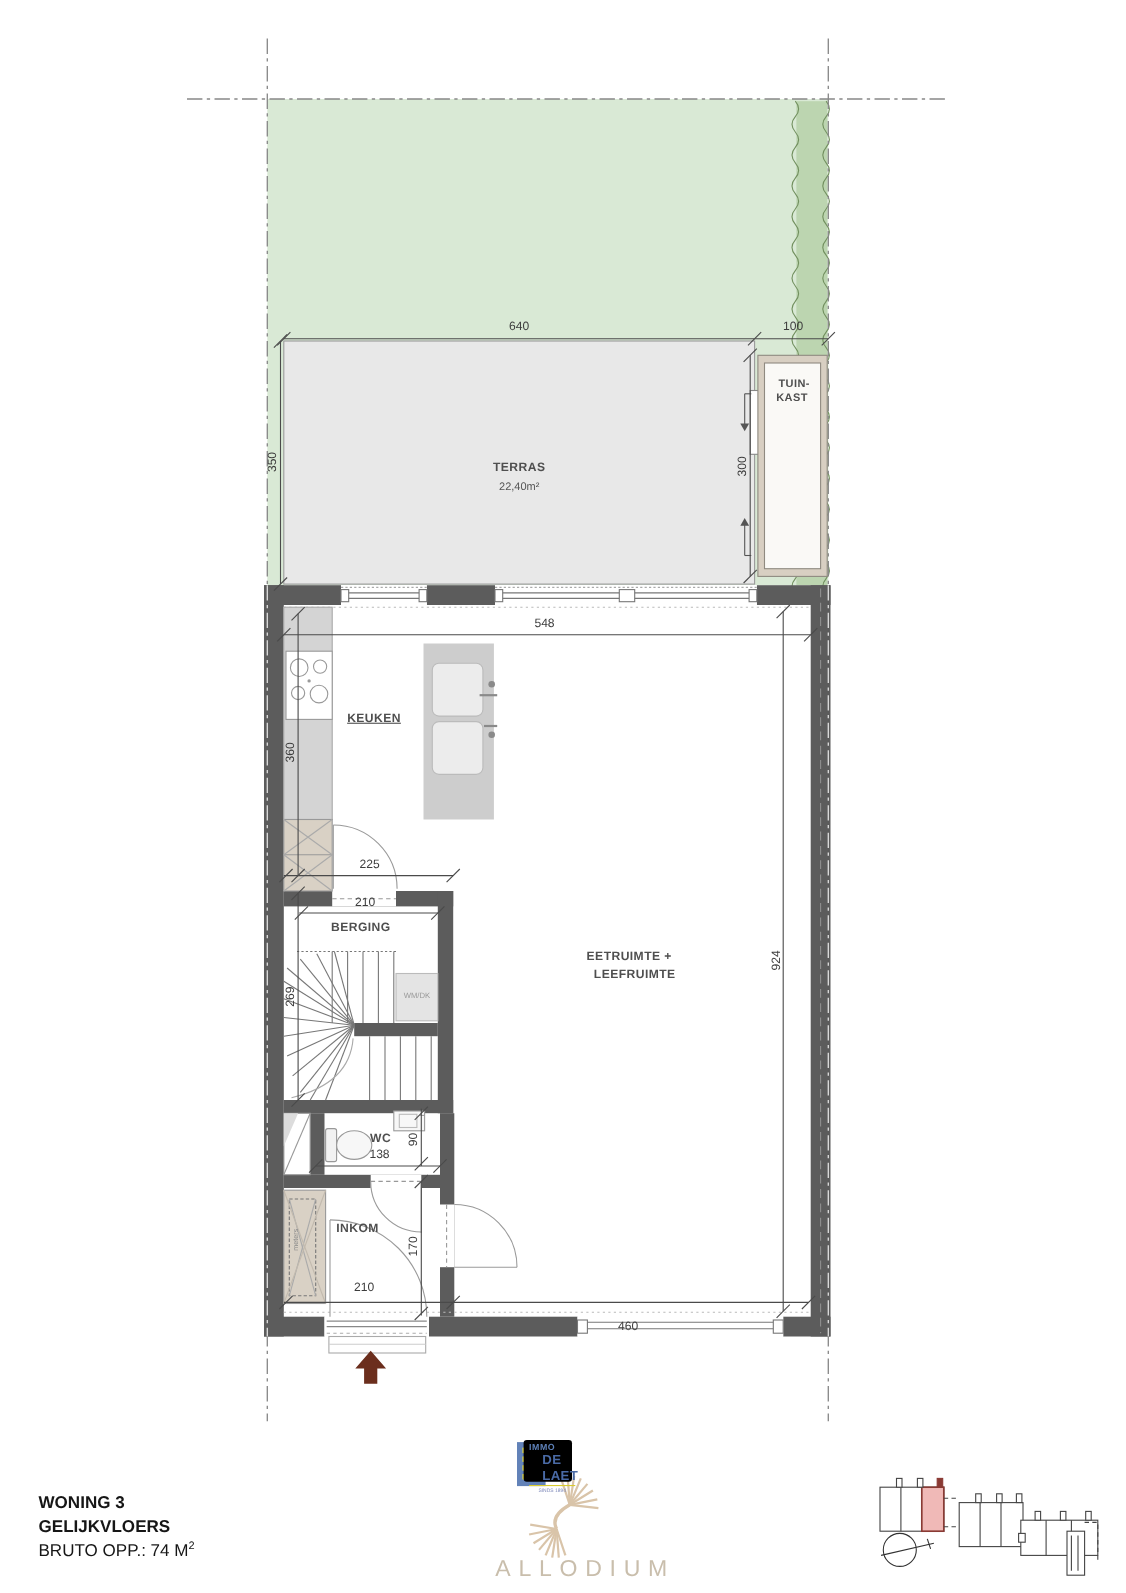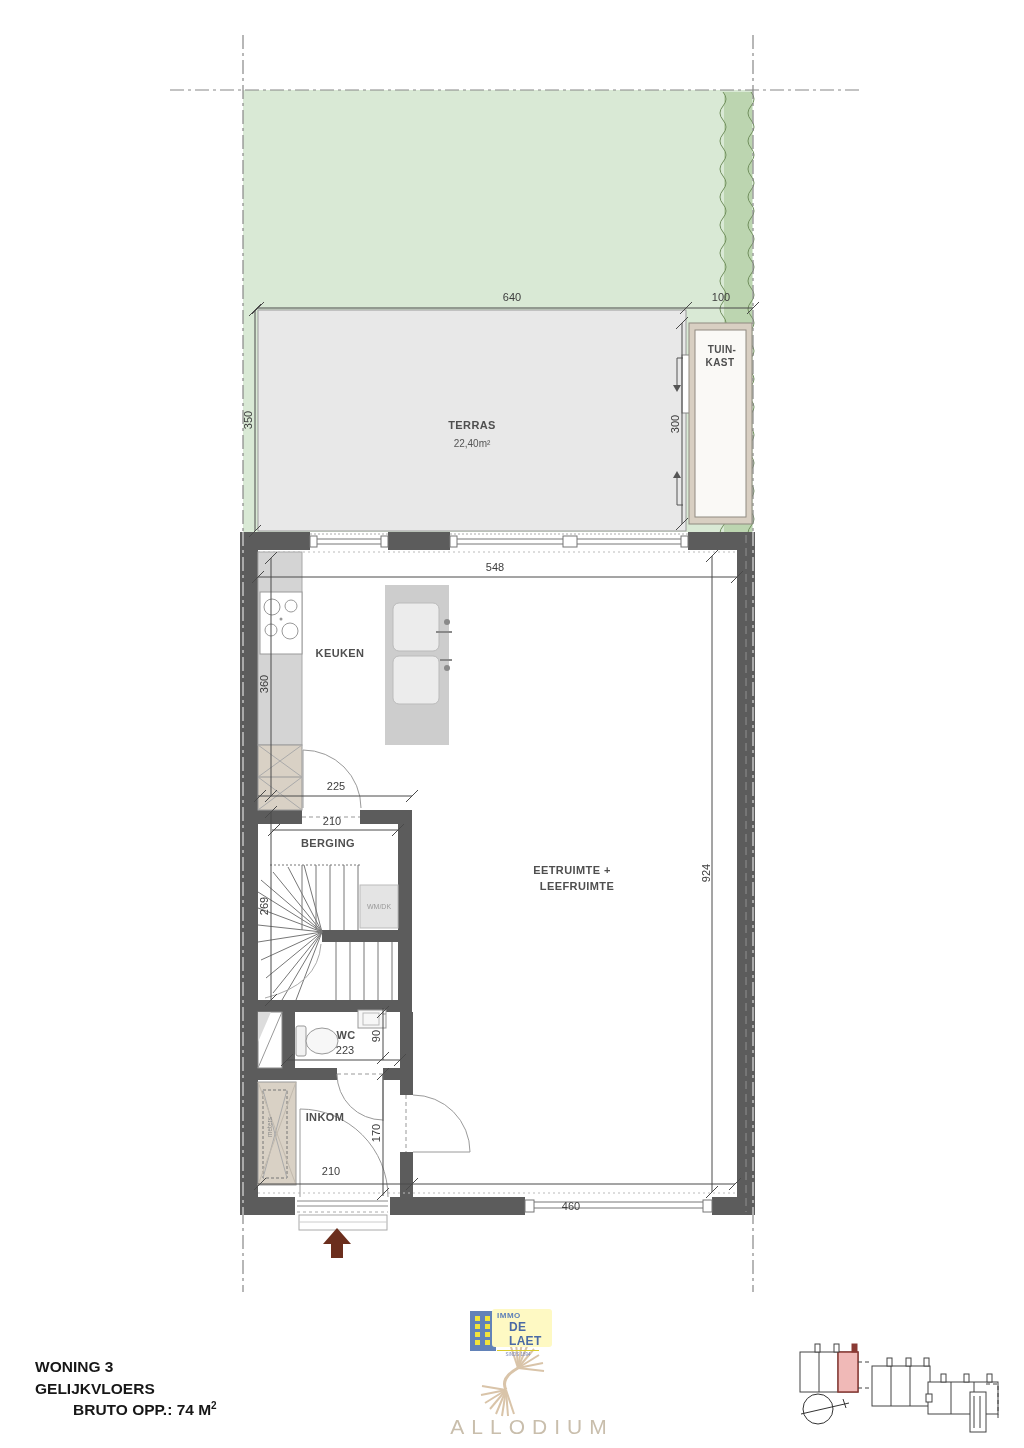--- a/index.html
+++ b/index.html
@@ -13,24 +13,24 @@
         letter-spacing:.4px;white-space:nowrap;transform:translate(-50%,-50%);
         text-align:center;}
   .room.sm{font-size:10px;line-height:13px;}
   .area{position:absolute;font-size:10px;color:#555;white-space:nowrap;
         transform:translate(-50%,-50%);}
   .tiny{position:absolute;font-size:7px;font-weight:normal;color:#9a9a9a;
         white-space:nowrap;transform:translate(-50%,-50%);}
   .tiny.rot{transform:translate(-50%,-50%) rotate(-90deg);font-size:6.5px;color:#888;}
   .title-block{position:absolute;left:35px;top:1356px;font-size:15.5px;
         font-weight:bold;color:#161616;line-height:1.4;}
-  .title-block .norm{font-weight:bold;margin-left:38px;}
+  .title-block .norm{font-weight:normal;}
   .title-block sup{font-size:10px;}
-  .logo-card{position:absolute;left:492px;top:1309px;width:60px;height:38px;
-        background:#fef9c3;border-radius:3px;padding:2px 0 0 5px;box-sizing:border-box;}
+  .logo-card{position:absolute;left:476px;top:1309px;width:44px;height:38px;
+        background:#000000;border-radius:3px;padding:2px 0 0 5px;box-sizing:border-box;}
   .logo-card .immo{font-size:8px;font-weight:bold;color:#5d80b8;letter-spacing:.5px;}
   .logo-card .delaet{font-size:12px;font-weight:bold;color:#4a6aa5;letter-spacing:.3px;margin-left:12px;}
   .logo-card .tagline{font-size:4.5px;color:#7b86b8;border-top:1px solid #d9cb2e;
         margin-top:2px;width:42px;text-align:center;padding-top:1px;}
   .allodium{position:absolute;left:532px;top:1415px;transform:translateX(-50%);
         font-size:21px;color:#c9beac;letter-spacing:7px;white-space:nowrap;}
 </style>
 </head>
 <body>
 
@@ -357,40 +357,40 @@
     <path d="M506,1390 l2,26"></path>
       <path d="M506,1390 l8,24"></path>
     <path d="M518,1368 Q500,1378 506,1390" stroke-width="3"></path>
   </g>
 </svg>
 
 <div class="room" style="left:472px;top:425px;">TERRAS</div>
 <div class="area" style="left:472px;top:443px;">22,40m²</div>
 <div class="room sm" style="left:722px;top:349px;">TUIN-</div>
 <div class="room sm" style="left:720px;top:362px;">KAST</div>
-<div class="room" style="left:340px;top:653px;">KEUKEN</div>
+<div class="room" style="left:340px;top:653px;text-decoration:underline;">KEUKEN</div>
 <div class="room" style="left:328px;top:843px;">BERGING</div>
 <div class="room" style="left:572px;top:870px;">EETRUIMTE +</div>
 <div class="room" style="left:567px;top:886px;padding-left:20px;">LEEFRUIMTE</div>
 <div class="room" style="left:346px;top:1035px;">WC</div>
 <div class="room" style="left:325px;top:1117px;">INKOM</div>
 <div class="tiny" style="left:379px;top:906px;">WM/DK</div>
 <div class="tiny rot" style="left:269px;top:1127px;">meters</div>
 
-<div class="lbl" style="left:472px;top:297px;margin-left:40px;">640</div>
+<div class="lbl" style="left:472px;top:297px;">640</div>
 <div class="lbl" style="left:721px;top:297px;">100</div>
 <div class="lbl rot" style="left:248px;top:420px;">350</div>
 <div class="lbl rot" style="left:675px;top:424px;">300</div>
 <div class="lbl" style="left:495px;top:567px;">548</div>
 <div class="lbl rot" style="left:264px;top:684px;">360</div>
 <div class="lbl" style="left:336px;top:786px;">225</div>
 <div class="lbl" style="left:332px;top:821px;">210</div>
 <div class="lbl rot" style="left:264px;top:906px;">269</div>
 <div class="lbl rot" style="left:706px;top:873px;">924</div>
-<div class="lbl" style="left:345px;top:1050px;">223</div>
+<div class="lbl" style="left:345px;top:1050px;">138</div>
 <div class="lbl rot" style="left:376px;top:1036px;">90</div>
 <div class="lbl rot" style="left:376px;top:1133px;">170</div>
 <div class="lbl" style="left:331px;top:1171px;">210</div>
 <div class="lbl" style="left:571px;top:1206px;">460</div>
 
 <div class="title-block">
   <div>WONING 3</div>
   <div>GELIJKVLOERS</div>
   <div class="norm"><span>BRUTO OPP.: 74 M</span><sup>2</sup></div>
 </div>

